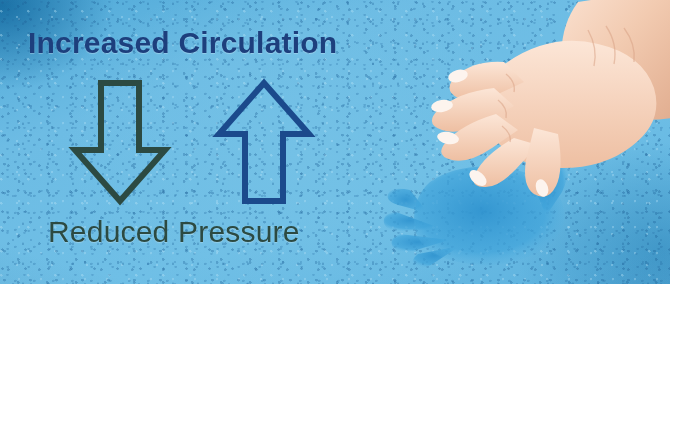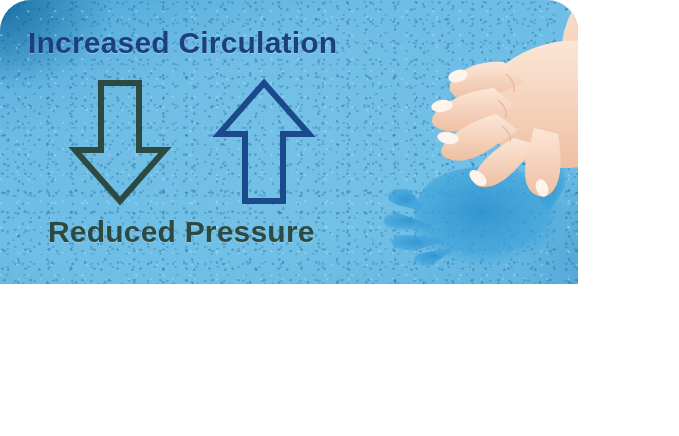--- a/index.html
+++ b/index.html
@@ -2,21 +2,21 @@
 <html><head>
 <meta charset="utf-8">
 <style>
   * { margin:0; padding:0; box-sizing:border-box; }
   html,body { width:679px; height:436px; overflow:hidden; }
   body {
     font-family:"Liberation Sans", sans-serif;
     background:#ffffff;
     position:relative;
   }
-  .poster { position:relative; width:578px; height:436px; background:#fff; overflow:hidden;border-radius:31px; }
+  .poster { position:relative; width:670px; height:436px; background:#fff; overflow:hidden; }
 
   
   .photo {
     position:absolute; left:0; top:0; width:679px; height:284px;
     overflow:hidden;
     background:
       radial-gradient(ellipse 160px 120px at 2px 6px, rgba(10,95,150,.75), rgba(10,95,150,0) 70%),
       radial-gradient(ellipse 200px 150px at 660px 250px, rgba(20,110,165,.40), rgba(20,110,165,0) 72%),
       radial-gradient(ellipse 340px 260px at 300px 150px, #74c1e6, rgba(116,193,230,0) 70%),
       linear-gradient(160deg, #4fa9d8 0%, #6dbce4 28%, #6fbfe6 62%, #5cb1de 100%);
@@ -51,21 +51,21 @@
 
   
   .headline {
     position:absolute; left:28px; top:26px;
     font-size:30px; font-weight:bold; letter-spacing:.2px;
     color:#1d3f7d; white-space:nowrap;
     text-shadow:0 1px 1px rgba(255,255,255,.28);
   }
   .subline {
     position:absolute; left:48px; top:215px;
-    font-size:30px; font-weight:bold; letter-spacing:.2px;
+    font-size:30px; font-weight:normal; letter-spacing:.2px;
     color:#2c4a42; white-space:nowrap;
     text-shadow:0 1px 1px rgba(255,255,255,.25);
   }
 
   
   .arrow-down { position:absolute; left:68px; top:78px; width:104px; height:128px; }
   .arrow-up   { position:absolute; left:212px; top:78px; width:104px; height:128px; }
   .arrow-down svg, .arrow-up svg { width:100%; height:100%; display:block; }
 
   

